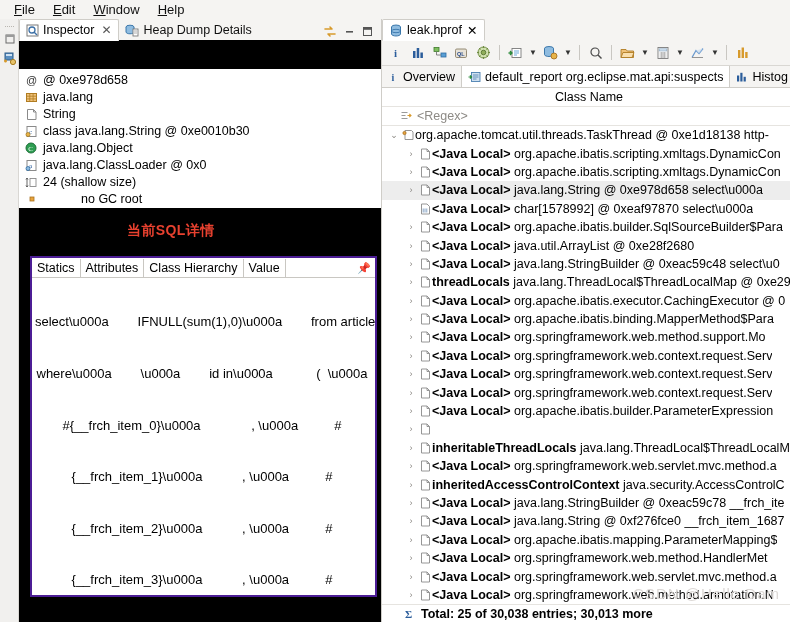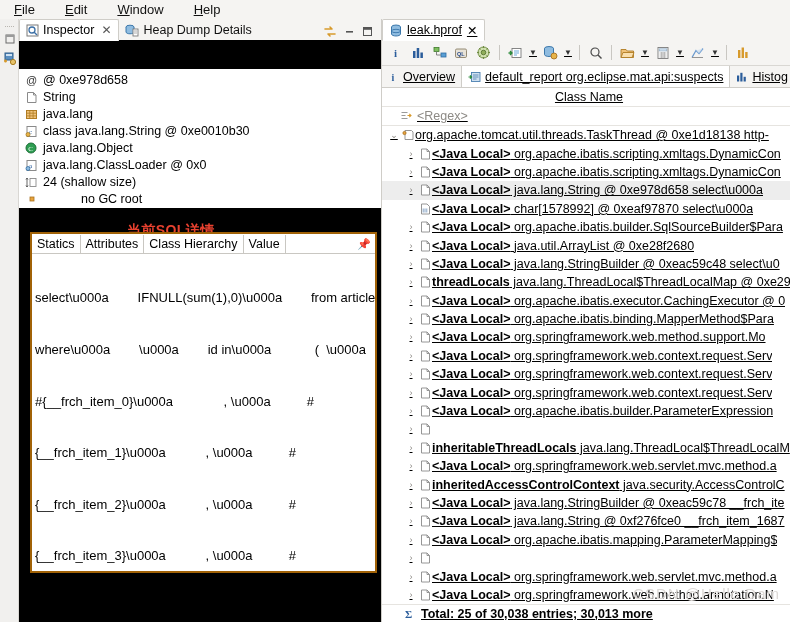--- a/index.html
+++ b/index.html
@@ -6,21 +6,21 @@
   body{
     width:790px;height:622px;overflow:hidden;
     background:#f3f2f1;
     font-family:"Liberation Sans","DejaVu Sans",sans-serif;
     font-size:12px;color:#000;
     -webkit-font-smoothing:antialiased;
   }
   .app{position:relative;width:790px;height:622px;background:#f5f4f2;}
 
   
-  .menubar{height:19px;display:flex;align-items:center;gap:14px;padding-left:6px;background:#f5f4f2;}
+  .menubar{height:19px;display:flex;align-items:center;gap:2px;padding-left:6px;background:#f5f4f2;}
   .menu-item{padding:1px 8px;font-size:13px;color:#111;cursor:default;white-space:nowrap;}
   .menu-item u{text-decoration:underline;}
 
   
   .split{position:absolute;left:0;top:19px;width:790px;height:603px;display:flex;}
 
   
   .rail{width:19px;background:#f1f0ee;border-right:1px solid #d9d7d3;padding-top:4px;box-sizing:border-box;}
   .rail .dots{height:6px;display:flex;align-items:center;justify-content:center;gap:1px;}
   .rail .dots i{width:1px;height:1px;background:#b9b6b0;display:block;}
@@ -35,31 +35,31 @@
   .tab .close{color:#555;font-size:12px;margin-left:3px;}
   .tab-tools{margin-left:auto;display:flex;align-items:center;gap:7px;padding-right:8px;padding-bottom:2px;}
 
   .insp-list{padding:3px 0 0 6px;background:#fff;}
   .insp-row{height:17px;display:flex;align-items:center;gap:5px;font-size:12.5px;white-space:nowrap;}
   .insp-row .lbl{line-height:17px;}
 
   .annot{position:absolute;left:108px;top:203px;color:#e8412f;font-size:14px;font-weight:bold;letter-spacing:.4px;}
 
   
-  .valbox{position:absolute;left:11px;top:213px;width:347px;height:341px;border:2px solid #a16207;box-sizing:border-box;background:#fff;}
+  .valbox{position:absolute;left:11px;top:237px;width:347px;height:341px;border:2px solid #4c1d95;box-sizing:border-box;background:#fff;text-align:center;}
   .valtabs{display:flex;align-items:flex-end;height:19px;background:#fff;border-bottom:1px solid #c9c7c2;}
   .vtab{height:18px;padding:0 5px;font-size:12.5px;display:flex;align-items:center;border-right:1px solid #c9c7c2;white-space:nowrap;}
   .vtab.first{border-left:none;}
   .vtab-fill{flex:1;border-right:none;position:relative;}
   .vtab-pin{position:absolute;right:4px;top:3px;color:#c08b2a;font-size:11px;}
   .valbody{padding:1px 6px 0 3px;font-size:13px;white-space:pre;line-height:17.2px;overflow:hidden;height:318px;}
   .valbody .ln{height:17.2px;}
 
   
-  .rightpanel{flex:1;background:#a16207;display:flex;flex-direction:column;overflow:hidden;text-decoration:underline;}
+  .rightpanel{flex:1;background:#a16207;display:flex;flex-direction:column;overflow:hidden;}
   .etabbar{height:21px;display:flex;align-items:flex-end;background:#f5f4f2;}
   .etab{height:20px;display:flex;align-items:center;gap:5px;padding:0 7px;font-size:12.5px;background:#fff;border:1px solid #cfcdc8;border-bottom:1px solid #fff;border-radius:2px 2px 0 0;position:relative;top:1px;}
 
   .etoolbar{height:25px;display:flex;align-items:center;gap:3px;padding:0 4px;background:#f5f4f2;border-bottom:1px solid #d9d7d3;}
   .tb-ico{width:19px;height:19px;display:flex;align-items:center;justify-content:center;}
   .tb-arrow{width:10px;height:19px;display:flex;align-items:center;justify-content:center;color:#333;font-size:8px;}
   .tb-sep{width:1px;height:15px;background:#c9c7c2;margin:0 3px;}
 
   .itabbar{height:21px;display:flex;align-items:stretch;background:#f5f4f2;border-bottom:1px solid #cfcdc8;overflow:hidden;}
   .itab{display:flex;align-items:center;gap:4px;padding:0 6px;font-size:12.5px;white-space:nowrap;border-right:1px solid #cfcdc8;}
@@ -174,35 +174,35 @@
             <svg width="13" height="13" viewBox="0 0 13 13">
                 <text x="1" y="10" font-size="11" font-family="sans-serif" fill="#333">@</text>
               </svg>
           </span>
           <span class="lbl">@ 0xe978d658</span>
         </div>
 
         <div class="insp-row">
           <span>
             <svg width="13" height="13" viewBox="0 0 13 13">
+                <rect x="1.5" y="2.5" width="10" height="8" fill="#f0c27a" stroke="#b07c22" stroke-width="1"></rect>
+                <path d="M1.5 5.2h10M1.5 7.9h10M4.8 2.5v8M8.1 2.5v8" stroke="#b07c22" stroke-width=".8"></path>
+              </svg>
+          </span>
+          <span class="lbl">java.lang</span>
+        </div>
+
+        <div class="insp-row">
+          <span>
+            <svg width="13" height="13" viewBox="0 0 13 13">
                 <path d="M2.5 1.5h6l2.5 2.5v7.5h-8.5z" fill="#fff" stroke="#8a8a8a" stroke-width="1"></path>
                 <path d="M8.5 1.5V4H11" fill="none" stroke="#8a8a8a" stroke-width="1"></path>
               </svg>
           </span>
           <span class="lbl">String</span>
-        </div>
-
-        <div class="insp-row">
-          <span>
-            <svg width="13" height="13" viewBox="0 0 13 13">
-                <rect x="1.5" y="2.5" width="10" height="8" fill="#f0c27a" stroke="#b07c22" stroke-width="1"></rect>
-                <path d="M1.5 5.2h10M1.5 7.9h10M4.8 2.5v8M8.1 2.5v8" stroke="#b07c22" stroke-width=".8"></path>
-              </svg>
-          </span>
-          <span class="lbl">java.lang</span>
         </div>
 
         <div class="insp-row">
           <span>
             <svg width="13" height="13" viewBox="0 0 13 13">
                 <rect x="2" y="1.5" width="9" height="10" fill="#fff" stroke="#8a8a8a" stroke-width="1"></rect>
                 <text x="4" y="9" font-size="7" font-family="serif" fill="#2b5d9b">c</text>
                 <circle cx="3" cy="9.5" r="2" fill="#e8b44a" stroke="#a87c1e" stroke-width=".8"></circle>
               </svg>
           </span>
@@ -704,20 +704,21 @@
         </div>
 
         <div class="trow ind1">
           <span class="twist">›</span>
           <span class="ico">
             <svg width="11" height="12" viewBox="0 0 11 12">
                 <path d="M1.5 1h5.5L9.5 3.5V11h-8z" fill="#fff" stroke="#8a8a8a" stroke-width=".9"></path>
                 <path d="M7 1v2.5h2.5" fill="none" stroke="#8a8a8a" stroke-width=".9"></path>
               </svg>
           </span>
+          <span class="txt"><b>&lt;Java Local&gt;</b><span> org.springframework.web.method.HandlerMet</span></span>
         </div>
 
         <div class="trow ind1">
           <span class="twist">›</span>
           <span class="ico">
             <svg width="11" height="12" viewBox="0 0 11 12">
                 <path d="M1.5 1h5.5L9.5 3.5V11h-8z" fill="#fff" stroke="#8a8a8a" stroke-width=".9"></path>
                 <path d="M7 1v2.5h2.5" fill="none" stroke="#8a8a8a" stroke-width=".9"></path>
               </svg>
           </span>

